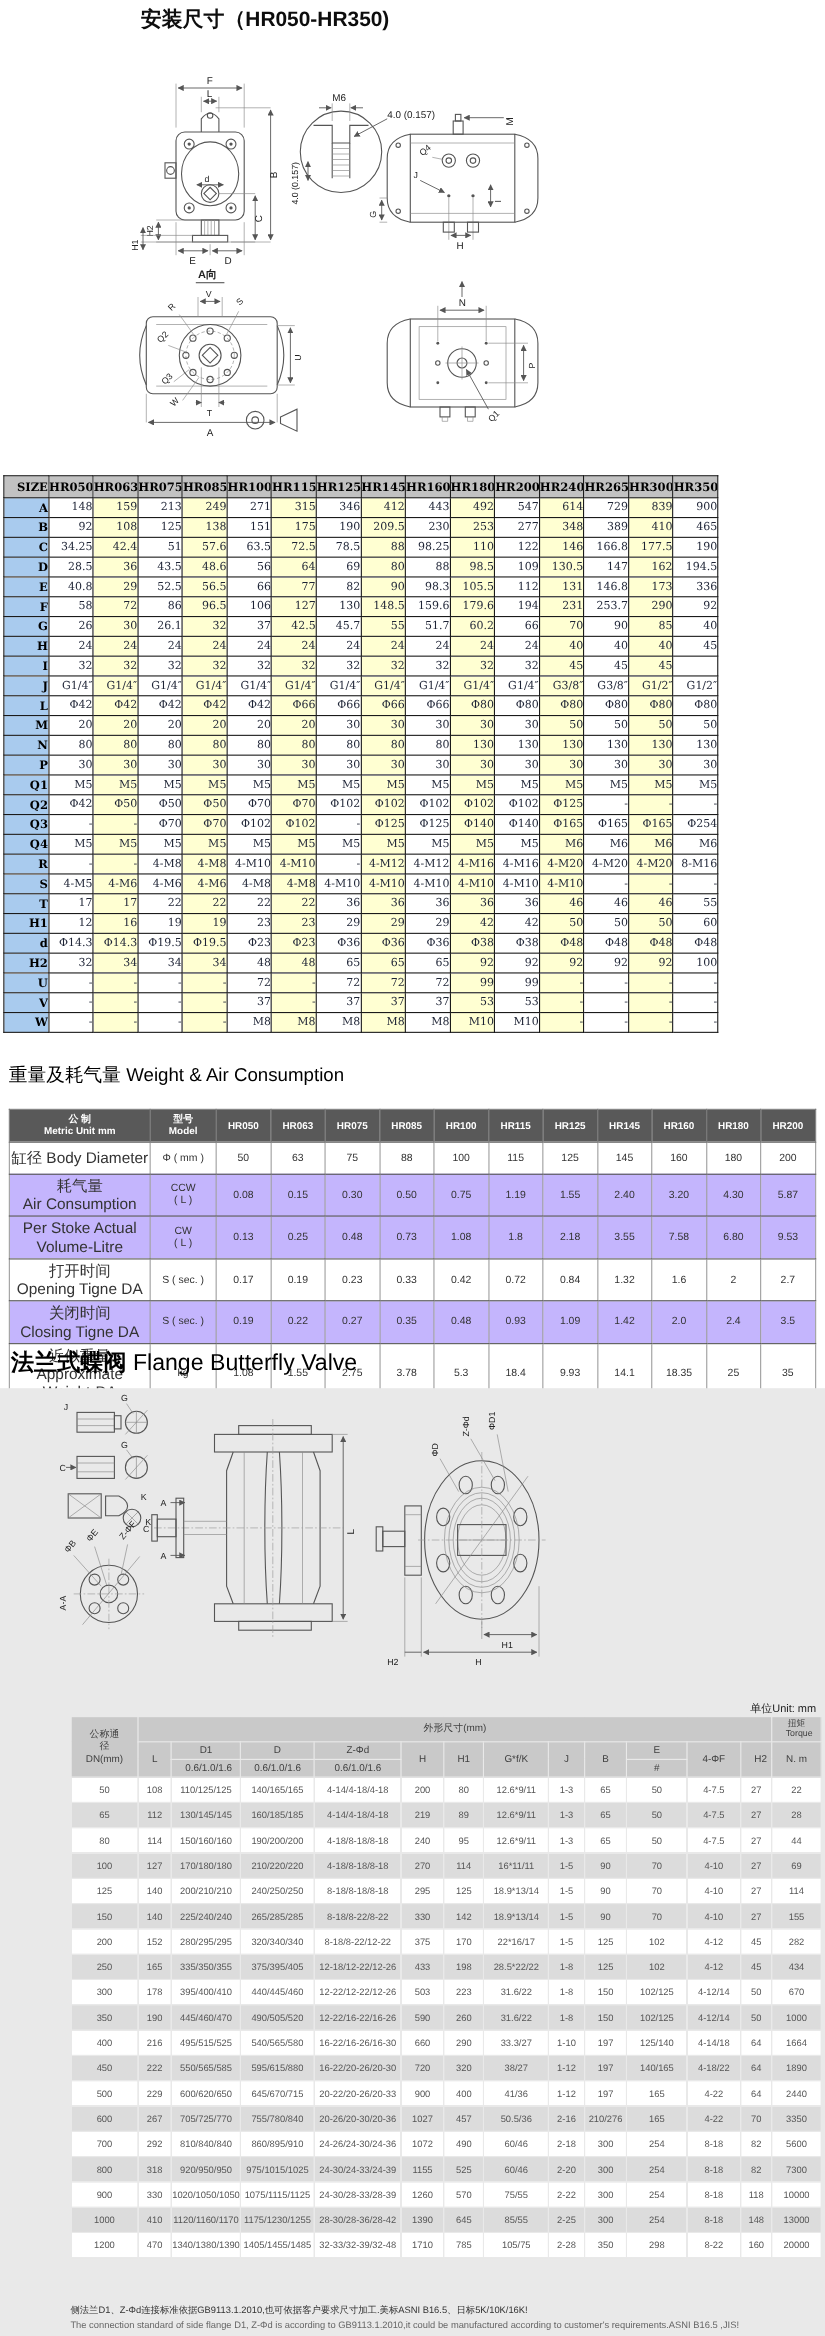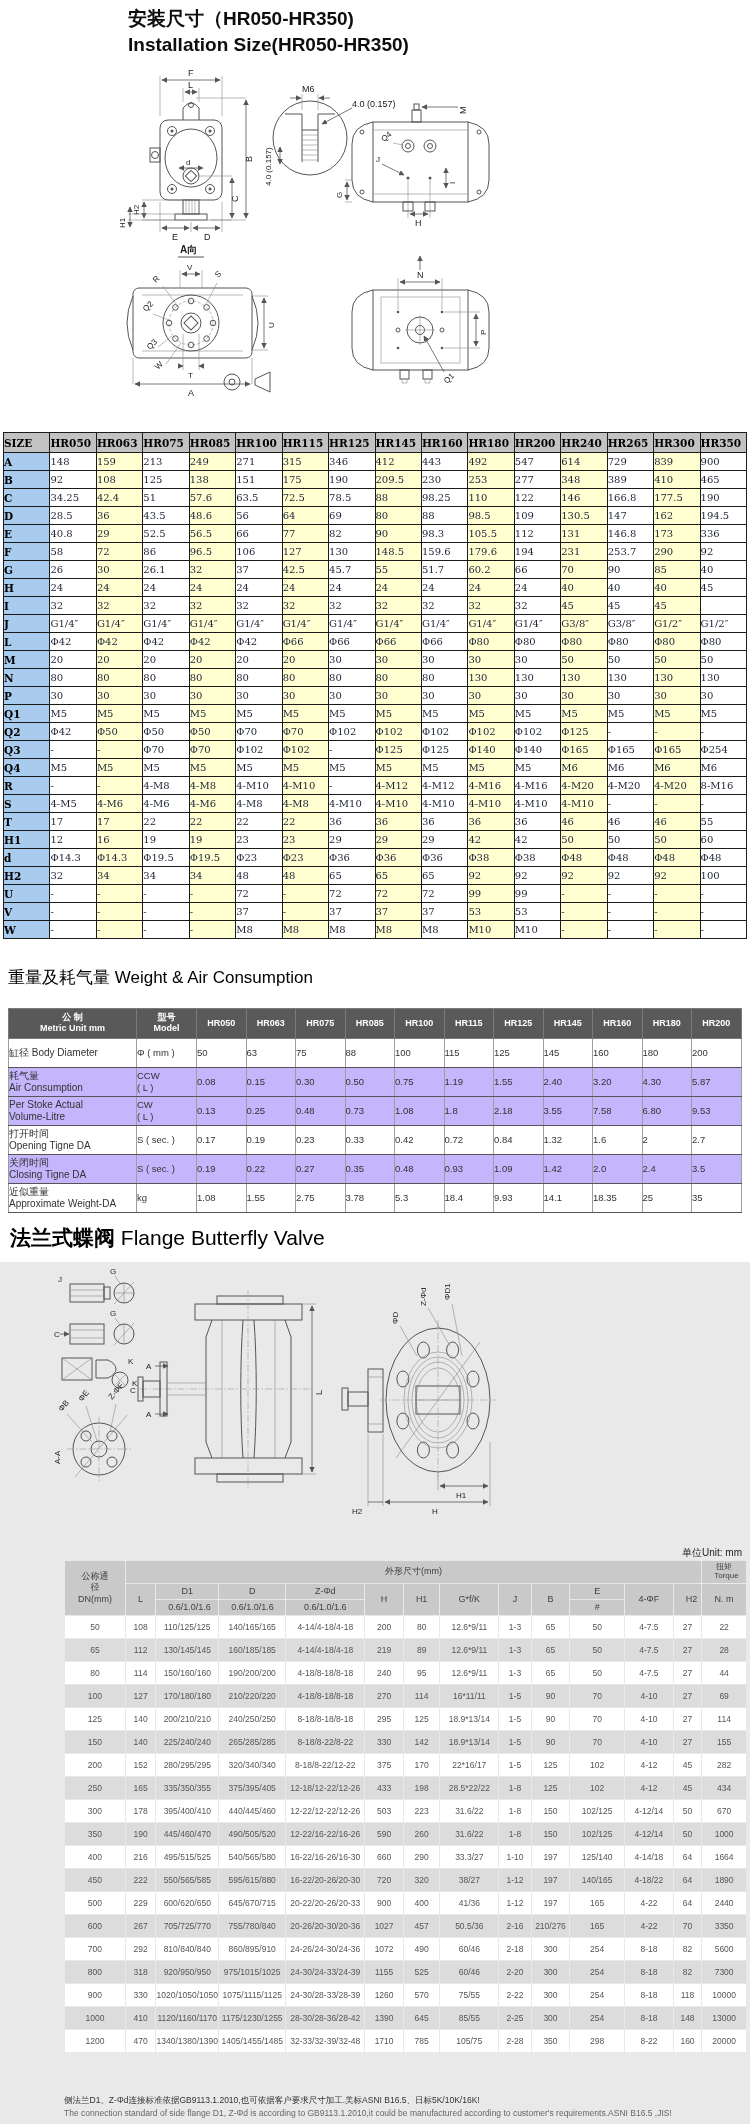--- a/index.html
+++ b/index.html
@@ -13,37 +13,37 @@
   
   svg .ln{stroke:#555;fill:none;stroke-width:1;}
   svg .thin{stroke:#8a8a8a;fill:none;stroke-width:.6;}
   svg .dim{stroke:#555;fill:none;stroke-width:.8;}
   svg .cl{stroke:#9a9a9a;fill:none;stroke-width:.6;stroke-dasharray:7 2 1.5 2;}
   svg text{font:9px "Liberation Sans",sans-serif;fill:#222;}
   svg text.big{font-size:10px;font-weight:bold;}
   svg text.sm{font-size:8px;}
 
   
-  #size-table{top:432px;left:3px;width:744px;border-collapse:collapse;table-layout:fixed;
-      font-family:"DejaVu Serif","Liberation Serif",serif;font-size:10px;text-align:left;color:#1d2335;}
+  #size-table{top:432px;left:3px;width:650px;border-collapse:collapse;table-layout:fixed;
+      font-family:"DejaVu Serif","Liberation Serif",serif;font-size:10px;text-align:right;color:#1d2335;}
   #size-table th,#size-table td{border:1px solid #1a1a1a;padding:0;height:17px;overflow:hidden;}
   #size-table th{background:#c2c2c2;font-size:10.5px;height:19px;color:#000;}
   #size-table td.rl{background:#a9cbee;font-weight:bold;font-size:10.5px;color:#000;}
   #size-table td.y{background:#ffffd2;}
 
   
   #weight-heading{top:966px;left:8px;font-size:17px;color:#000;}
   #weight-heading .zh{font-weight:normal;}
   #weight-table{top:1008px;left:8px;width:733px;border-collapse:collapse;table-layout:fixed;
-      font-size:9.5px;color:#333;}
+      font-size:9.5px;text-align:center;color:#333;}
   #weight-table th{background:#595959;color:#fff;border:1px solid #7a7a7a;padding:3px 0;font-size:9px;line-height:1.25;}
   #weight-table td{border:1px solid #9d9d9d;border-top:1px solid #555;border-bottom:1px solid #555;
       padding:2px 0;height:24px;line-height:1.2;background:#fff;}
   #weight-table tr.blue td{background:#c4b5fd;}
-  #weight-table td.nm{font-size:10px;}
+  #weight-table td.nm{font-size:14px;}
 
   
   #valve-heading{top:1224px;left:10px;font-size:21px;color:#000000;}
   #valve-heading .zh{font-weight:bold;}
   #gray{top:1262px;left:0;width:750px;height:862px;background:#e9e9e9;}
   #unit-note{top:284px;right:8px;font-size:10px;color:#222;}
   #valve-table{top:298px;left:64px;width:683px;border-collapse:collapse;table-layout:fixed;
       font-size:8.5px;text-align:center;color:#555;}
   #valve-table th{background:#c9c9c9;color:#3f3f3f;border:1px solid #e9e9e9;font-weight:normal;
       font-size:9px;padding:2px 12px;line-height:1.25;}
@@ -51,21 +51,20 @@
   #valve-table td{border:1px solid #e9e9e9;height:22px;padding:0;background:#fff;overflow:hidden;}
   #valve-table tr.g td{background:#dcdcdc;}
   #footer{top:832px;left:64px;width:680px;font-size:8.5px;line-height:1.5;color:#333;}
   #footer .en{color:#666;}
 </style>
 </head>
 <body>
 
 <div class="abs" id="title">
   <div>安装尺寸（HR050-HR350)</div>
-  <div>Installation Size(HR050-HR350)</div>
 </div>
 
 <svg class="abs" id="install-svg" style="top:52px;left:0;" width="750" height="378" viewBox="0 0 750 378">
   <defs>
     <marker id="ar" viewBox="0 0 10 10" refX="9" refY="5" markerWidth="7" markerHeight="7" orient="auto-start-reverse">
       <path d="M0,0L10,5L0,10z" fill="#555"></path>
     </marker>
   </defs>
 
   <g>

